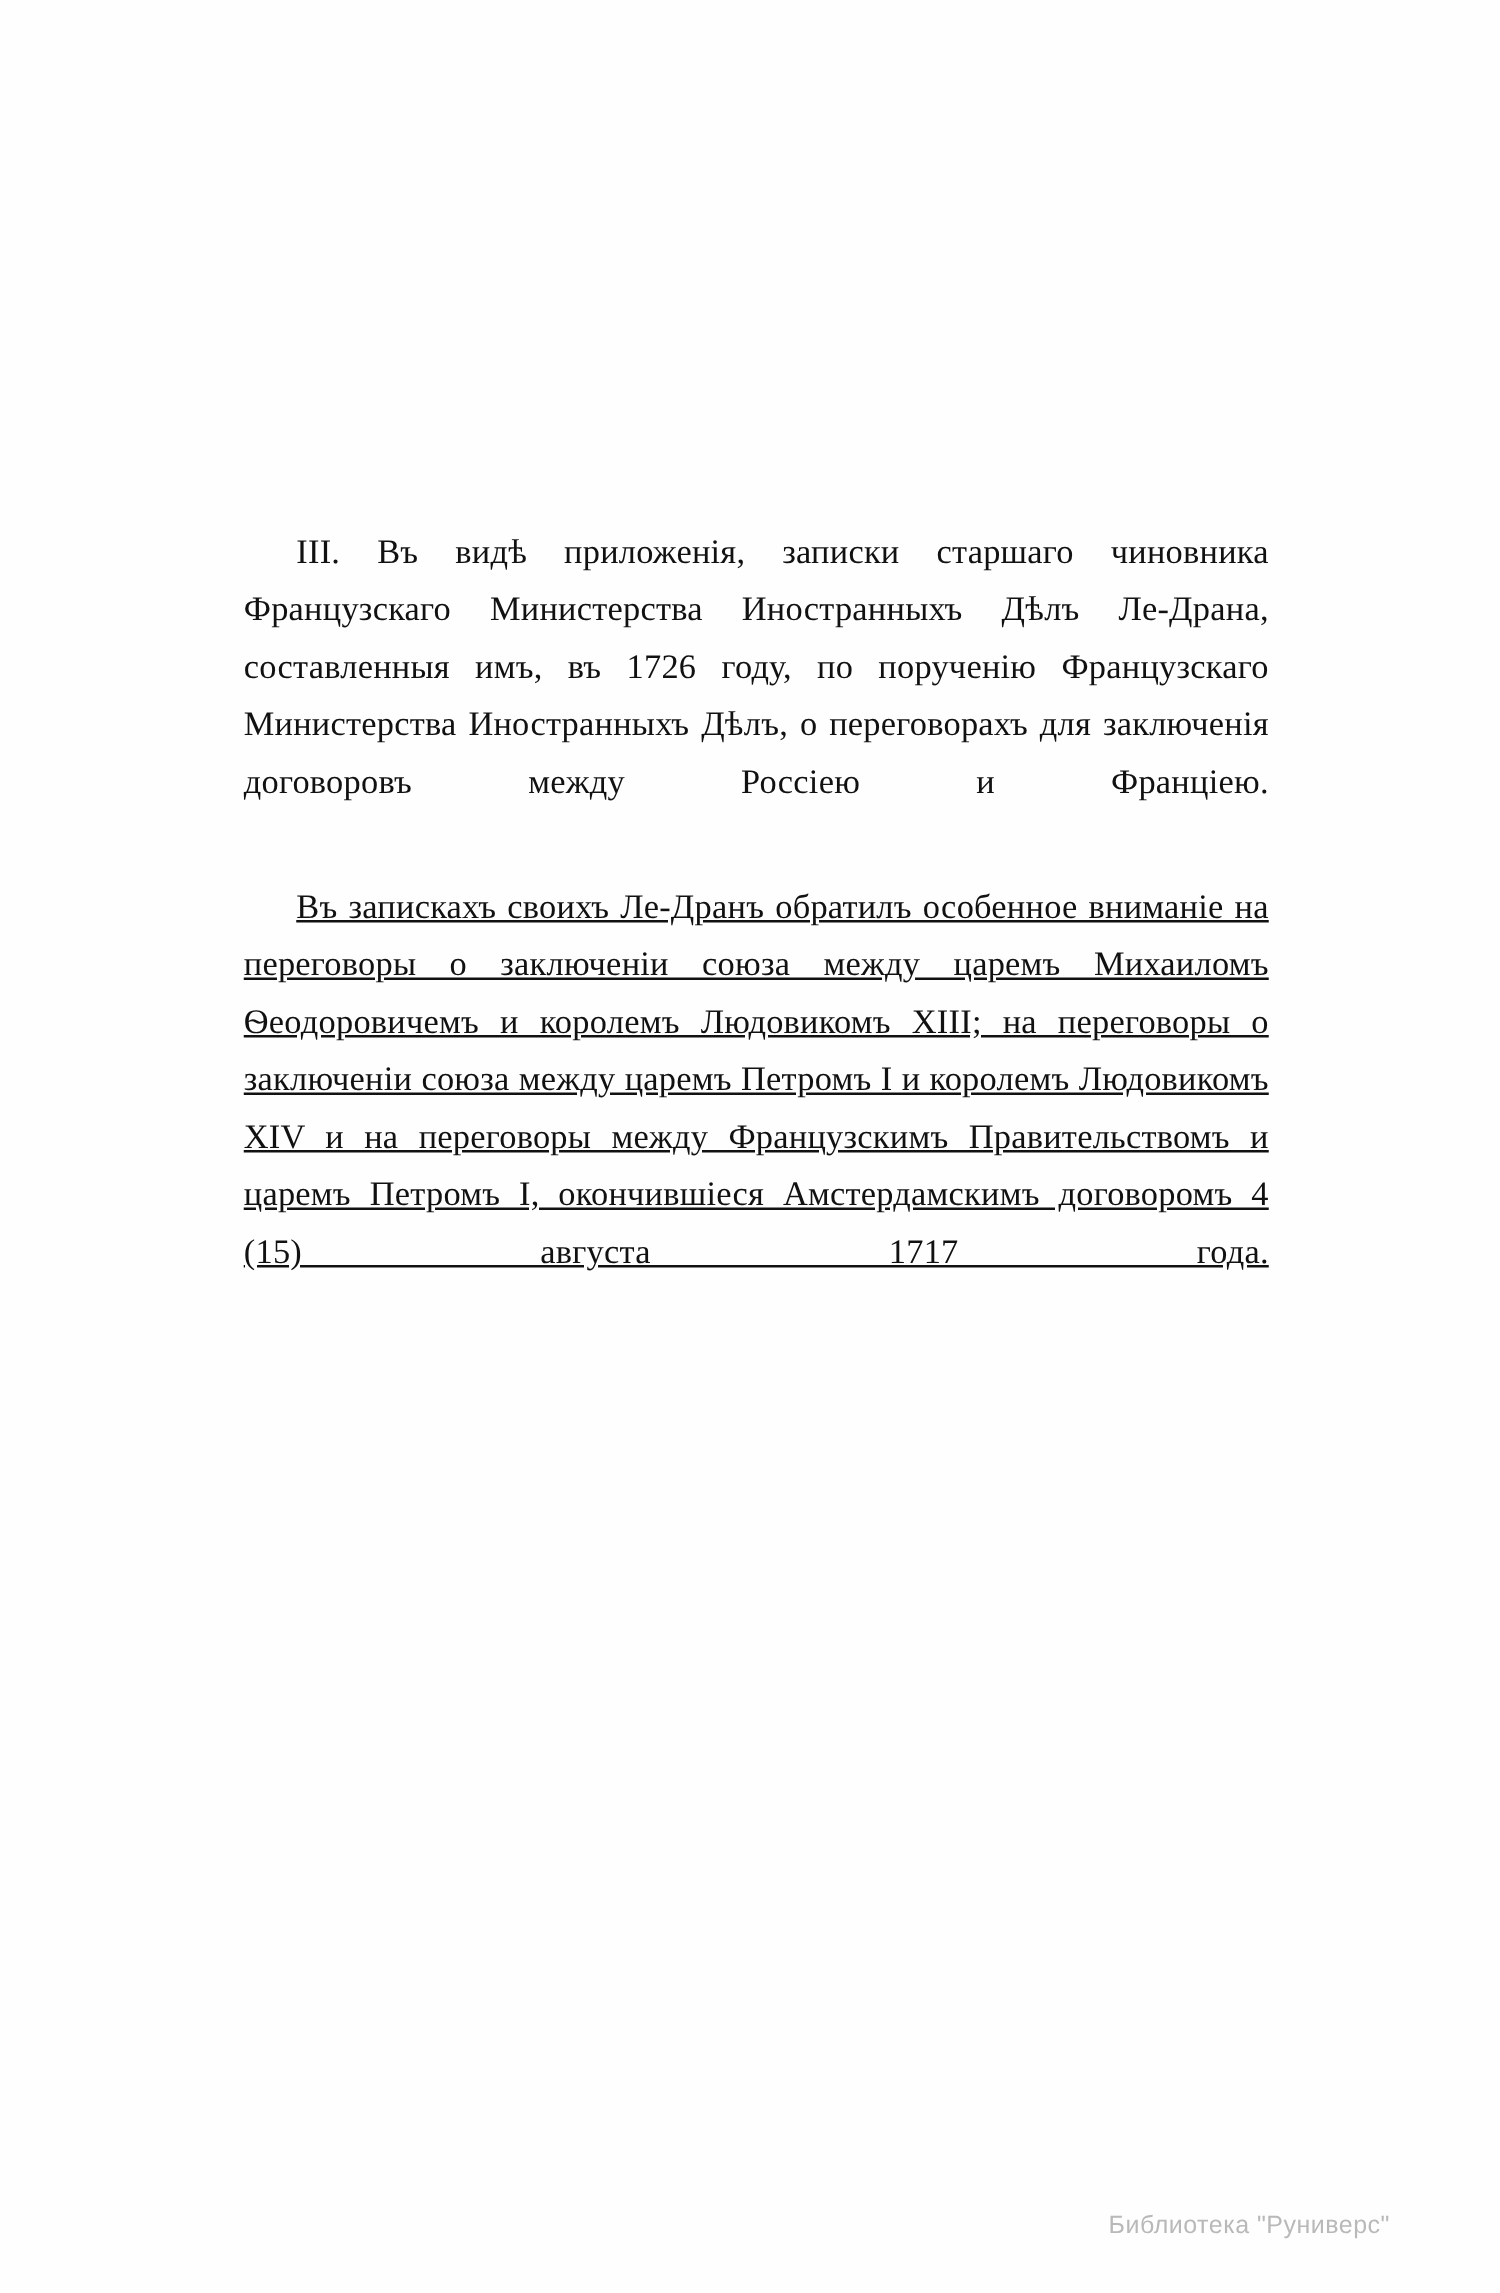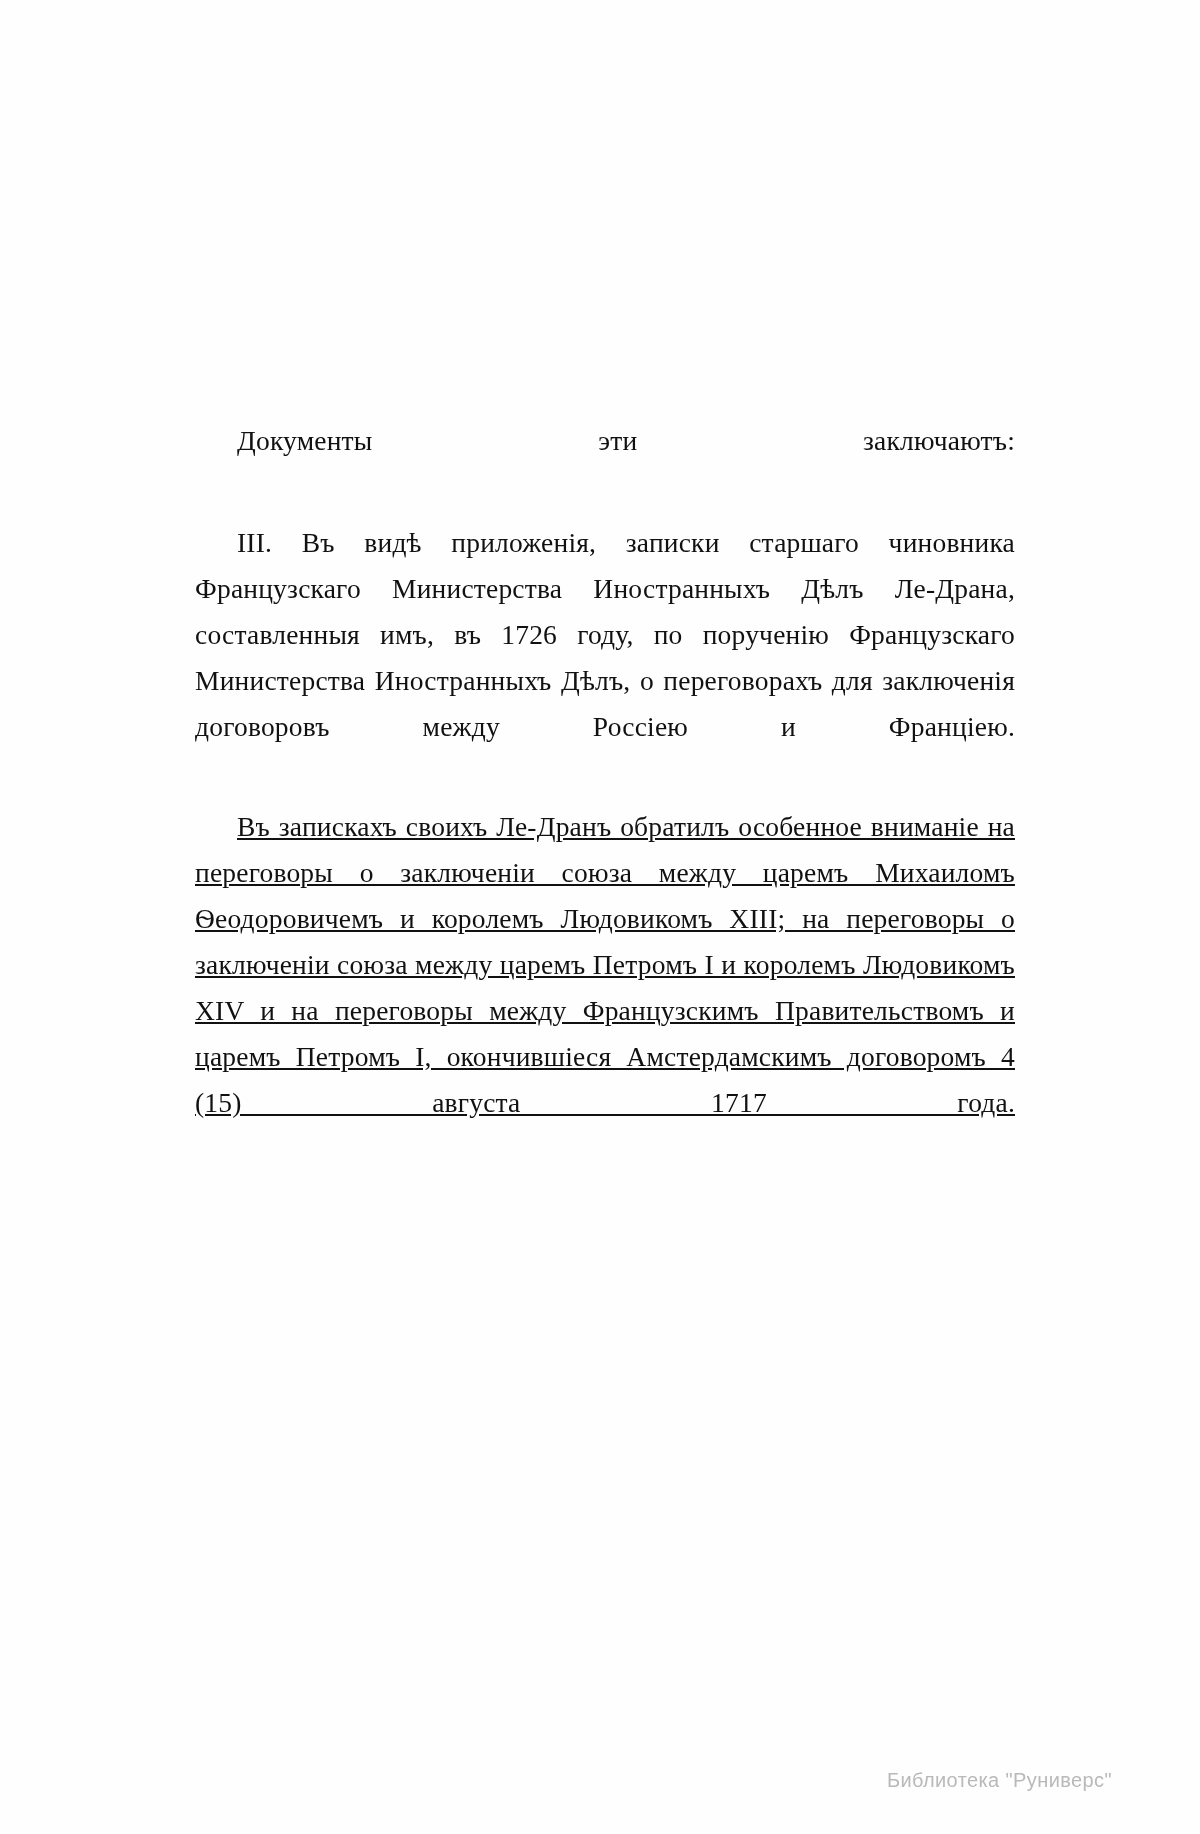--- a/index.html
+++ b/index.html
@@ -59,20 +59,19 @@
     font-family: "Liberation Sans", sans-serif;
     letter-spacing: 0.4px;
   }
 </style>
 </head>
 <body>
 
 <div class="page">
 
   <div class="text-block">
-    <p class="para p-second">Документы эти заключаютъ:</p>
     <p class="para p-fifth">III. Въ видѣ приложенія, записки старшаго чиновника Французскаго Министерства Иностранныхъ Дѣлъ Ле-Драна, составленныя имъ, въ 1726 году, по порученію Французскаго Министерства Иностранныхъ Дѣлъ, о переговорахъ для заключенія договоровъ между Россіею и Франціею.</p>
     <p class="para p-sixth">Въ запискахъ своихъ Ле-Дранъ обратилъ особенное вниманіе на переговоры о заключеніи союза между царемъ Михаиломъ Ѳеодоровичемъ и королемъ Людовикомъ XIII; на переговоры о заключеніи союза между царемъ Петромъ I и королемъ Людовикомъ XIV и на переговоры между Французскимъ Правительствомъ и царемъ Петромъ I, окончившіеся Амстердамскимъ договоромъ 4 (15) августа 1717 года.</p>
   </div>
 
   <div class="watermark">Библиотека "Руниверс"</div>
 
 </div>
 
 </body></html>

